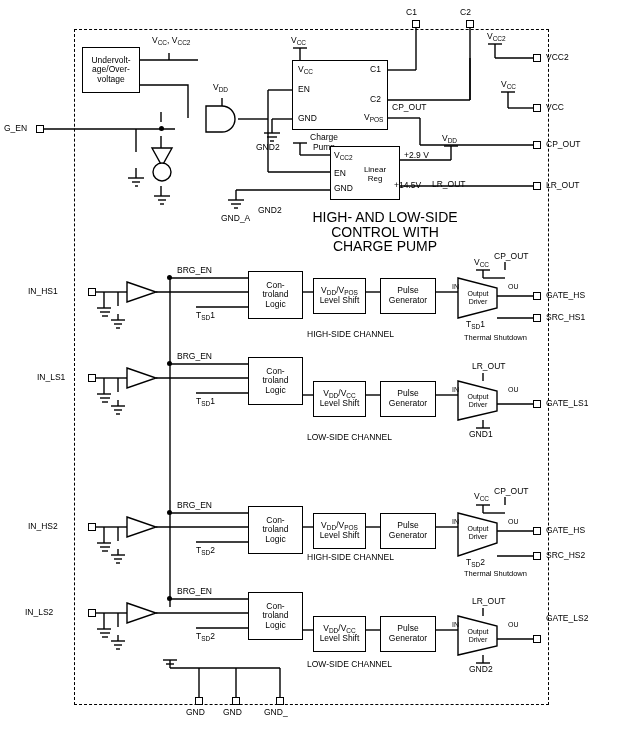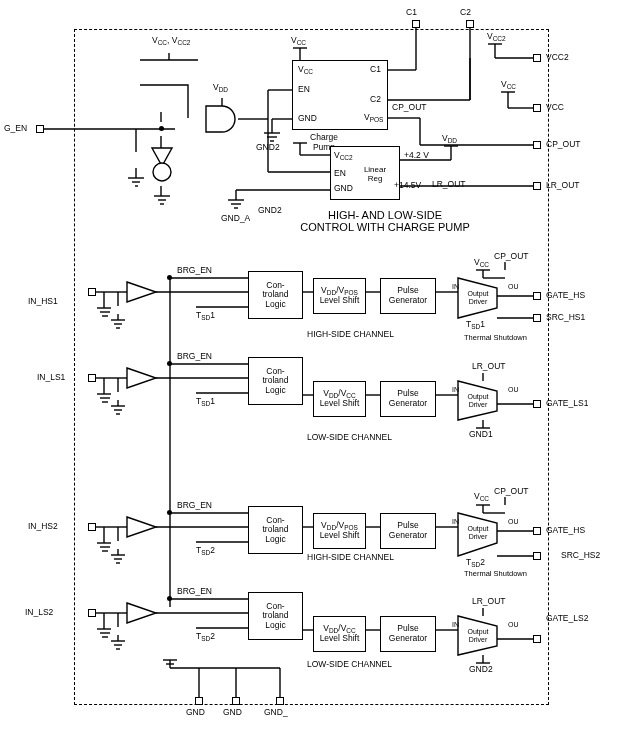--- a/index.html
+++ b/index.html
@@ -200,20 +200,23 @@
       <path d="M458 513 L497 523 L497 543 L458 556 Z" fill="#fff"></path>
       <path d="M458 616 L497 626 L497 646 L458 655 Z" fill="#fff"></path>
 
       <path d="M206 106 L222 106 A13 13 0 0 1 222 132 L206 132 Z" fill="#fff"></path>
 
       <path d="M152 148 L172 148 L162 166 Z" fill="#fff"></path>
       <circle cx="162" cy="172" r="9" fill="#fff"></circle>
     </g>
   </svg>
 
+  <div class="box ctr" style="left:82px;top:47px;width:58px;height:46px;">
+    <span>Undervolt-<br>age/Over-<br>voltage</span>
+  </div>
 
   <div class="box" style="left:292px;top:60px;width:96px;height:70px;"></div>
   <div class="ctr" style="left:296px;top:78px;width:56px;height:34px;margin-top:48px;">
     <span>Charge<br>Pump</span>
   </div>
 
   <div class="box" style="left:330px;top:146px;width:70px;height:54px;"></div>
   <div class="ctr" style="left:352px;top:162px;width:46px;height:26px;font-size:8px;">
     <span>Linear<br>Reg</span>
   </div>
@@ -314,45 +317,45 @@
   <div class="lbl" style="left:298px;top:85px;"><span>EN</span></div>
   <div class="lbl" style="left:298px;top:114px;"><span>GND</span></div>
   <div class="lbl" style="left:370px;top:65px;"><span>C1</span></div>
   <div class="lbl" style="left:370px;top:95px;"><span>C2</span></div>
   <div class="lbl" style="left:364px;top:113px;"><span>V<sub>POS</sub></span></div>
   <div class="lbl" style="left:392px;top:103px;"><span>CP_OUT</span></div>
 
   <div class="lbl" style="left:334px;top:151px;"><span>V<sub>CC2</sub></span></div>
   <div class="lbl" style="left:334px;top:169px;"><span>EN</span></div>
   <div class="lbl" style="left:334px;top:184px;"><span>GND</span></div>
-  <div class="lbl" style="left:404px;top:151px;"><span>+4.2 V</span></div>
+  <div class="lbl" style="left:404px;top:151px;"><span>+2.9 V</span></div>
   <div class="lbl" style="left:394px;top:181px;text-align:right;"><span>+14.5V</span></div>
   <div class="lbl" style="left:432px;top:180px;"><span>LR_OUT</span></div>
 
-  <div class="lbl c" style="left:300px;top:210px;width:170px;white-space:pre-line;font-size:11px;">HIGH- AND LOW-SIDE
+  <div class="lbl c" style="left:300px;top:210px;width:170px;white-space:pre-line;font-size:14px;">HIGH- AND LOW-SIDE
 CONTROL WITH CHARGE PUMP</div>
 
   <div class="lbl" style="left:406px;top:8px;"><span>C1</span></div>
   <div class="lbl" style="left:460px;top:8px;"><span>C2</span></div>
 
   <div class="lbl" style="left:4px;top:124px;"><span>G_EN</span></div>
-  <div class="lbl" style="left:28px;top:297px;"><span>IN_HS1</span></div>
+  <div class="lbl" style="left:28px;top:287px;"><span>IN_HS1</span></div>
   <div class="lbl" style="left:37px;top:373px;"><span>IN_LS1</span></div>
   <div class="lbl" style="left:28px;top:522px;"><span>IN_HS2</span></div>
   <div class="lbl" style="left:25px;top:608px;"><span>IN_LS2</span></div>
 
   <div class="lbl" style="left:546px;top:53px;"><span>VCC2</span></div>
   <div class="lbl" style="left:546px;top:103px;"><span>VCC</span></div>
   <div class="lbl" style="left:546px;top:140px;"><span>CP_OUT</span></div>
   <div class="lbl" style="left:546px;top:181px;"><span>LR_OUT</span></div>
   <div class="lbl" style="left:546px;top:291px;"><span>GATE_HS</span></div>
   <div class="lbl" style="left:546px;top:313px;"><span>SRC_HS1</span></div>
   <div class="lbl" style="left:546px;top:399px;"><span>GATE_LS1</span></div>
   <div class="lbl" style="left:546px;top:526px;"><span>GATE_HS</span></div>
-  <div class="lbl" style="left:561px;top:551px;"><span>SRC_HS2</span></div>
+  <div class="lbl" style="left:546px;top:551px;"><span>SRC_HS2</span></div>
   <div class="lbl" style="left:546px;top:614px;"><span>GATE_LS2</span></div>
 
   <div class="lbl" style="left:186px;top:708px;"><span>GND</span></div>
   <div class="lbl" style="left:223px;top:708px;"><span>GND</span></div>
   <div class="lbl" style="left:264px;top:708px;"><span>GND_</span></div>
 
   <div class="lbl" style="left:177px;top:266px;"><span>BRG_EN</span></div>
   <div class="lbl" style="left:196px;top:311px;"><span>T<sub>SD</sub>1</span></div>
   <div class="lbl" style="left:452px;top:283px;font-size:7px;"><span>IN</span></div>
   <div class="lbl" style="left:508px;top:283px;font-size:7px;"><span>OU</span></div>

